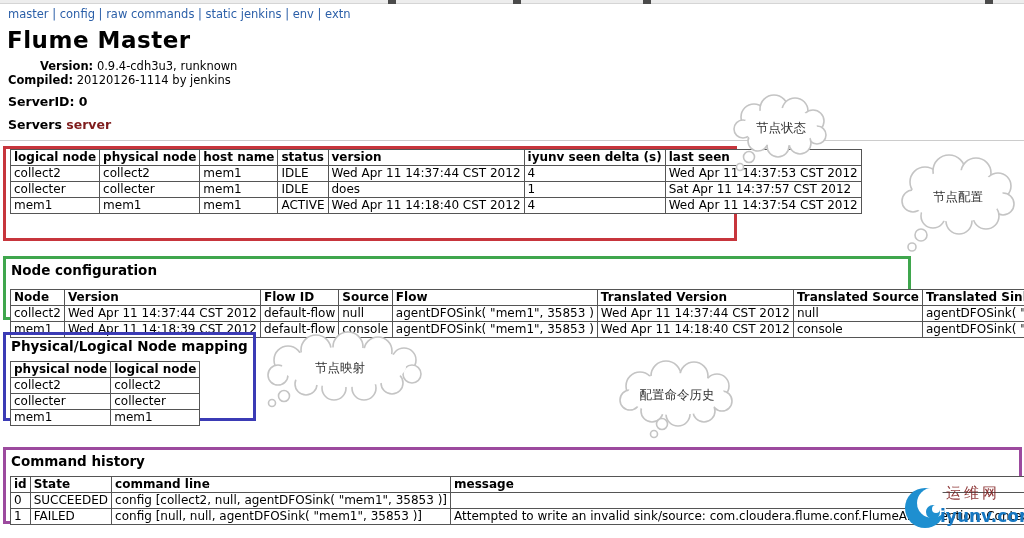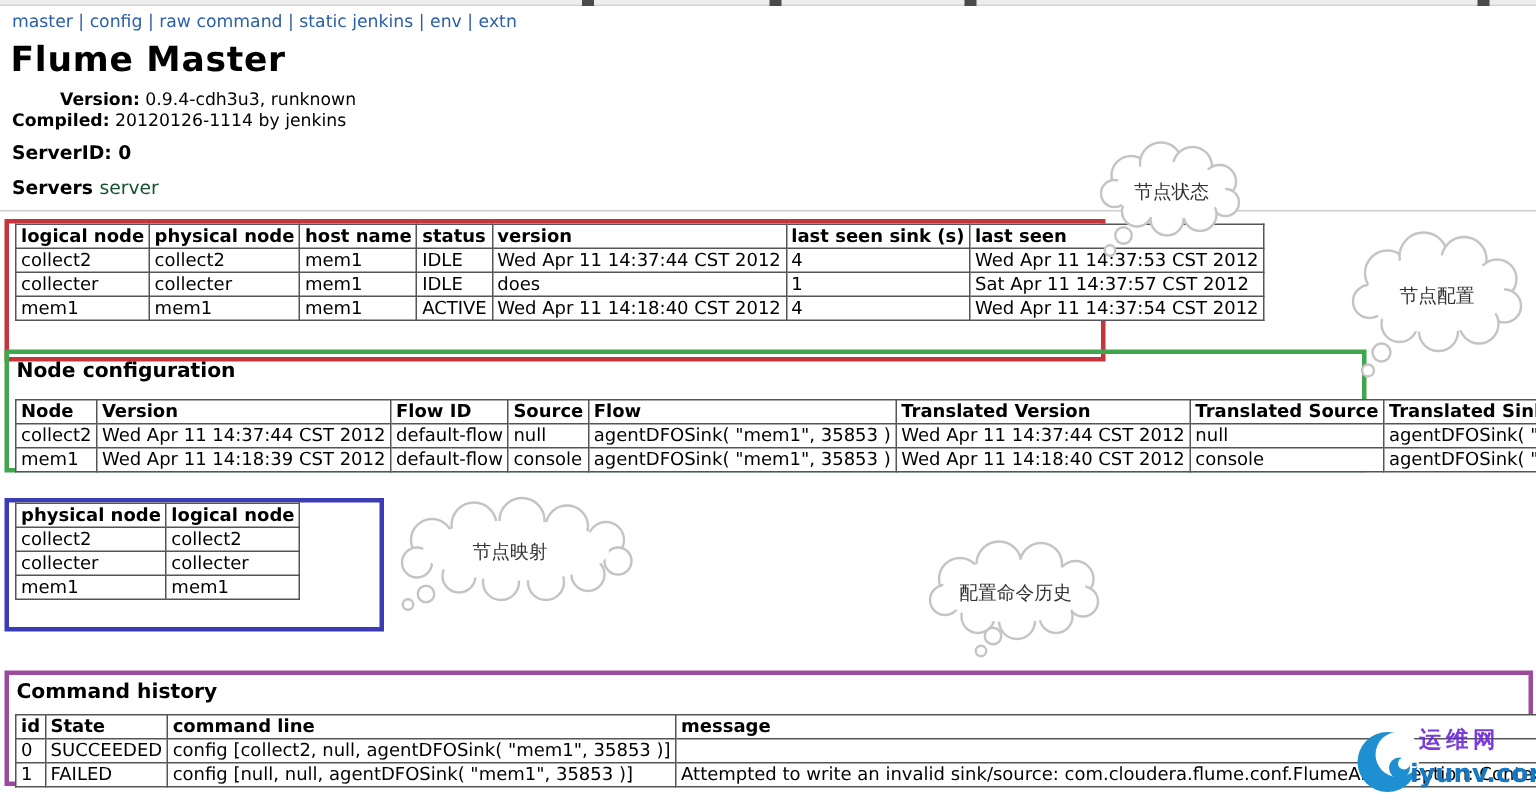--- a/index.html
+++ b/index.html
@@ -15,64 +15,64 @@
   .topnav { position:absolute; top:7px; left:8px; font-size:11.5px; z-index:2; }
   .topnav a { color:#2b5fa8; text-decoration:none; }
   .topnav span { color:#2b5fa8; }
   h1.page-title { position:absolute; top:27px; left:7px; font-size:23px; font-weight:bold; letter-spacing:0.5px; }
   .meta-line { position:absolute; left:8px; font-size:11.5px; }
   .meta-line b { font-weight:bold; }
   .line-version  { top:59px;margin-left:32px; }
   .line-compiled { top:73px; }
   .line-serverid { top:94px; font-size:12.5px; font-weight:bold; }
   .line-servers  { top:117px; font-size:12.5px; font-weight:bold; }
-  .line-servers a { color:#14532d; text-decoration:none; font-weight:normal; }
+  .line-servers a { color:#7f1d1d; text-decoration:none; font-weight:bold; }
   .page-divider { position:absolute; top:140px; left:0; width:1024px; height:0;
                   border-top:1px solid #ccc; }
 
   
   .box { position:absolute; border:3px solid #000; background:transparent; z-index:5; }
   .box-red    { left:3px; top:146px; width:734px; height:95px; }
-  .box-green  { left:3px; top:233px; width:908px; height:82px; }
+  .box-green  { left:3px; top:256px; width:908px; height:64px; }
   .box-blue   { left:3px; top:332px; width:253px; height:89px; }
   .box-purple { left:3px; top:426px; width:1019px; height:77px; }
   .box h2 { font-size:13.5px; font-weight:bold; margin:3px 0 0 5px; }
   .box-red h2, .box-green h2 { margin-bottom:11px; }
   .box-blue h2, .box-purple h2 { margin-bottom:7px; }
 
   
   table.data { border-collapse:collapse; table-layout:fixed; margin-left:4px;
                font-size:12px; background:#fff;padding-left:24px; }
   table.data th, table.data td { border:1px solid #555; padding:1px 3px; text-align:left;
                white-space:nowrap; overflow:hidden; line-height:13px; font-weight:normal; }
   table.data th { font-weight:bold; }
 
   
   .cloud { position:absolute; z-index:20; }
   .cloud.under { z-index:2; }
   .cloud text { font-size:12.5px; fill:#333; font-family:"DejaVu Sans","Liberation Sans",sans-serif; }
 
   
   .watermark { position:absolute; right:2px; bottom:2px; width:120px; height:54px; z-index:30; }
-  .wm-cn { position:absolute; left:44px; top:2px; font-size:15px; font-weight:bold;
-           color:#6d28d9; letter-spacing:3px; opacity:0.9; }
+  .wm-cn { position:absolute; left:44px; top:2px; font-size:15px; font-weight:normal;
+           color:#7f1d1d; letter-spacing:3px; opacity:0.9; }
   .wm-domain { position:absolute; left:38px; top:24px; font-size:17px; font-weight:bold; color:#1778c2; }
   .wm-logo { position:absolute; left:0; top:0; }
 </style>
 </head>
 <body>
 
 <div class="top-strip">
   <div class="mark" style="left:388px"></div>
   <div class="mark" style="left:513px"></div>
   <div class="mark" style="left:643px"></div>
   <div class="mark" style="left:985px"></div>
 </div>
 
-<div class="topnav"><a href="#">master</a><span> | </span><a href="#">config</a><span> | </span><a href="#">raw command</a><span> | </span><a href="#">static jenkins</a><span> | </span><a href="#">env</a><span> | </span><a href="#">extn</a></div>
+<div class="topnav"><a href="#">master</a><span> | </span><a href="#">config</a><span> | </span><a href="#">raw commands</a><span> | </span><a href="#">static jenkins</a><span> | </span><a href="#">env</a><span> | </span><a href="#">extn</a></div>
 
 <h1 class="page-title">Flume Master</h1>
 
 <div class="meta-line line-version">
   <b>Version:</b>
   <span>0.9.4-cdh3u3, runknown</span>
 </div>
 <div class="meta-line line-compiled">
   <b>Compiled:</b>
   <span>20120126-1114 by jenkins</span>
@@ -99,21 +99,21 @@
         <col style="width: 108px;">
         <col style="width: 154px;">
       </colgroup>
       <thead>
         <tr>
           <th>logical node</th>
           <th>physical node</th>
           <th>host name</th>
           <th>status</th>
           <th>version</th>
-          <th>last seen sink (s)</th>
+          <th>iyunv seen delta (s)</th>
           <th>last seen</th>
         </tr>
       </thead>
       <tbody>
         <tr>
           <td>collect2</td>
           <td>collect2</td>
           <td>mem1</td>
           <td>IDLE</td>
           <td>Wed Apr 11 14:37:44 CST 2012</td>
@@ -186,20 +186,21 @@
           <td>agentDFOSink( "mem1", 35853 )</td>
           <td>Wed Apr 11 14:18:40 CST 2012</td>
           <td>console</td>
           <td>agentDFOSink( "mem1", 35853 )</td>
         </tr>
       </tbody>
     </table>
 </div>
 
 <div class="box box-blue" style="border-color: rgb(59, 59, 181);">
+  <h2>Physical/Logical Node mapping</h2>
   <table class="data">
       <colgroup>
         <col style="width: 80px;">
         <col style="width: 80px;">
       </colgroup>
       <thead>
         <tr>
           <th>physical node</th>
           <th>logical node</th>
         </tr>

